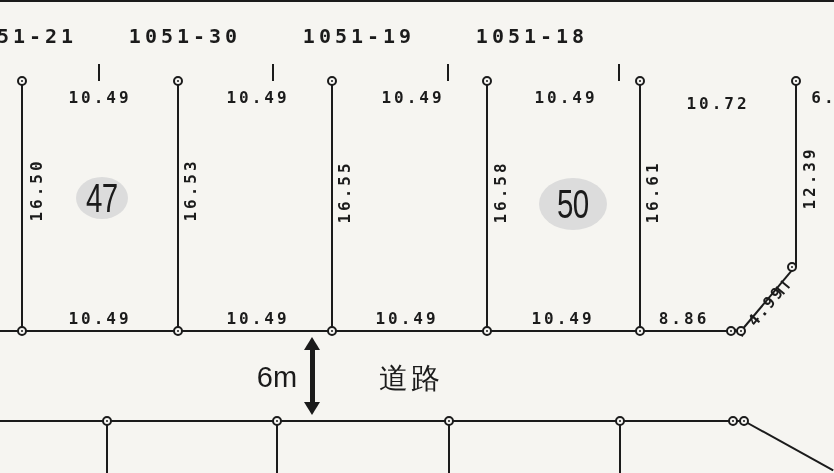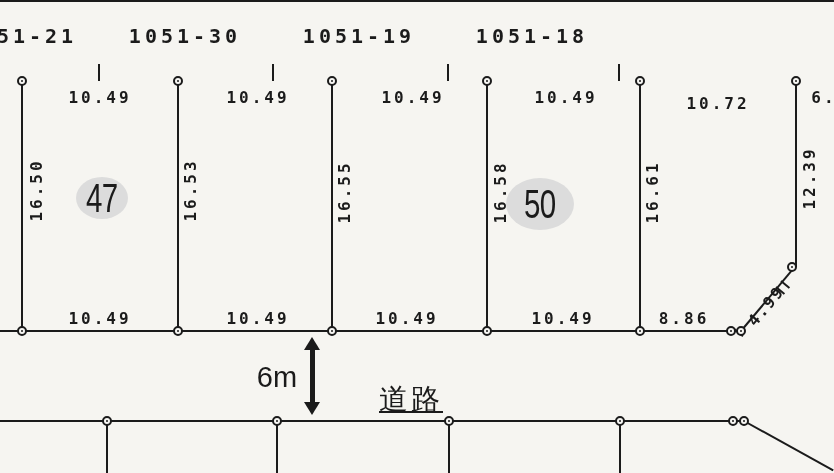--- a/index.html
+++ b/index.html
@@ -145,25 +145,25 @@
   <div class="dim" style="left:258px;top:318px;">10.49</div>
   <div class="dim" style="left:407px;top:318px;">10.49</div>
   <div class="dim" style="left:563px;top:318px;">10.49</div>
   <div class="dim" style="left:684px;top:318px;">8.86</div>
 
   <div class="ddim" style="left:766px;top:306px;">4.99</div>
 
   <div class="ellipse" style="left:102px;top:198px;width:52px;height:42px;">
     <span class="pnum">47</span>
   </div>
-  <div class="ellipse" style="left:540px;top:204px;width:68px;height:52px;">
+  <div class="ellipse" style="left:573px;top:204px;width:68px;height:52px;">
     <span class="pnum">50</span>
   </div>
 
   <div class="mlabel" style="left:277px;top:377px;">6m</div>
   <div class="arrow">
     <div class="head-up"></div>
     <div class="shaft"></div>
     <div class="head-down"></div>
   </div>
-  <div class="cjk" style="left:411px;top:400px;text-decoration:underline;">道路</div>
+  <div class="cjk" style="left:411px;top:379px;">道路</div>
 
 </div>
 
 </body></html>

